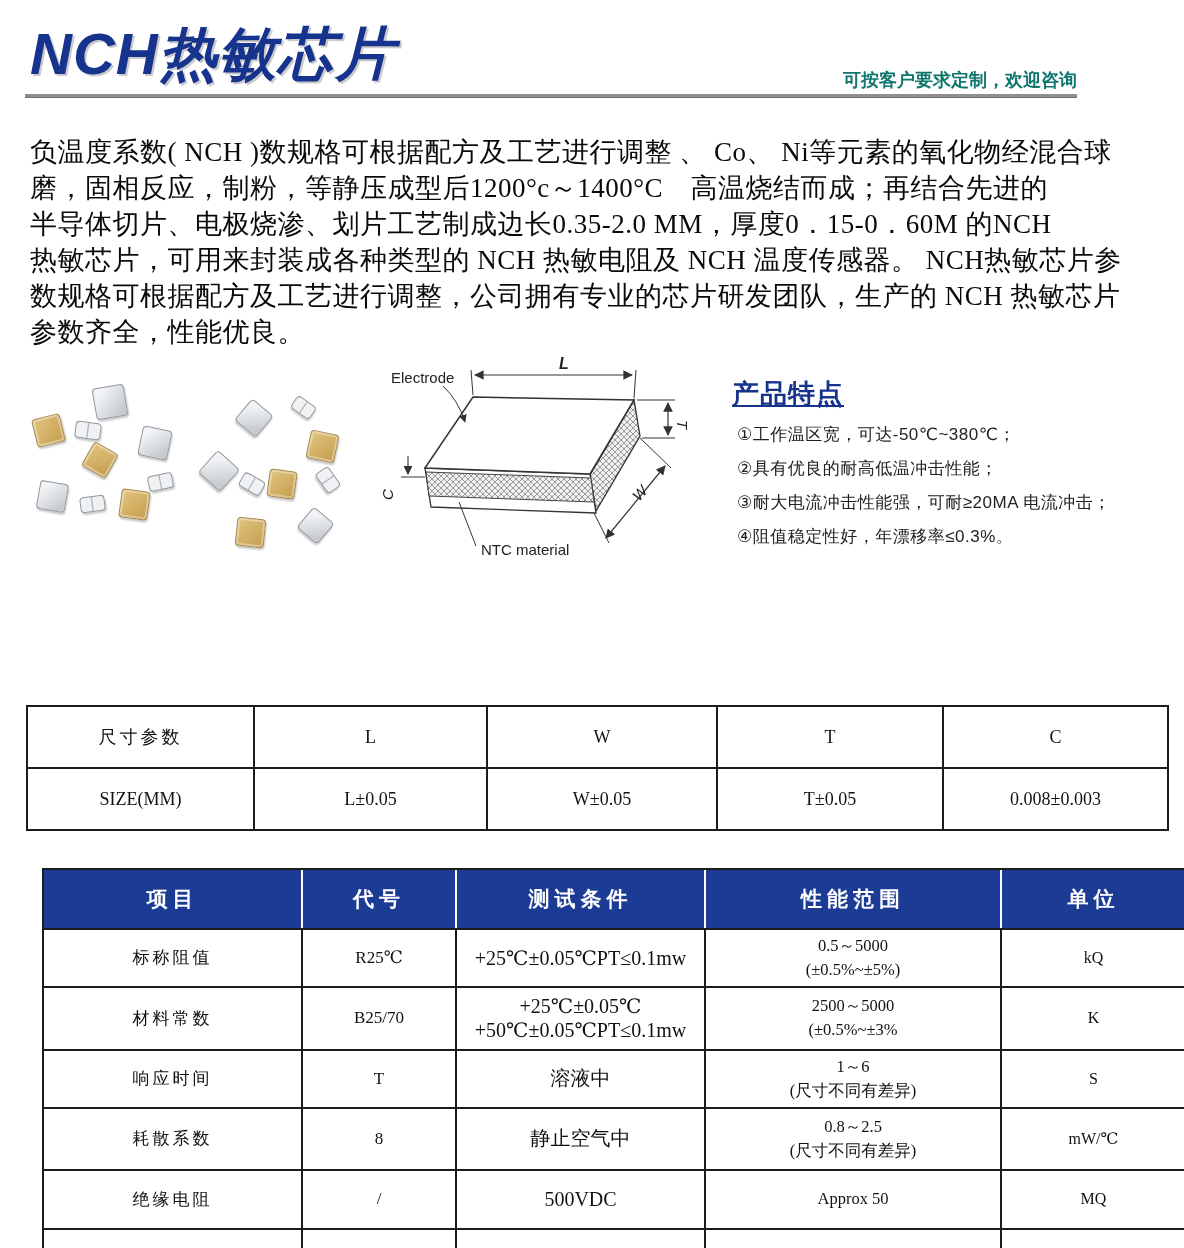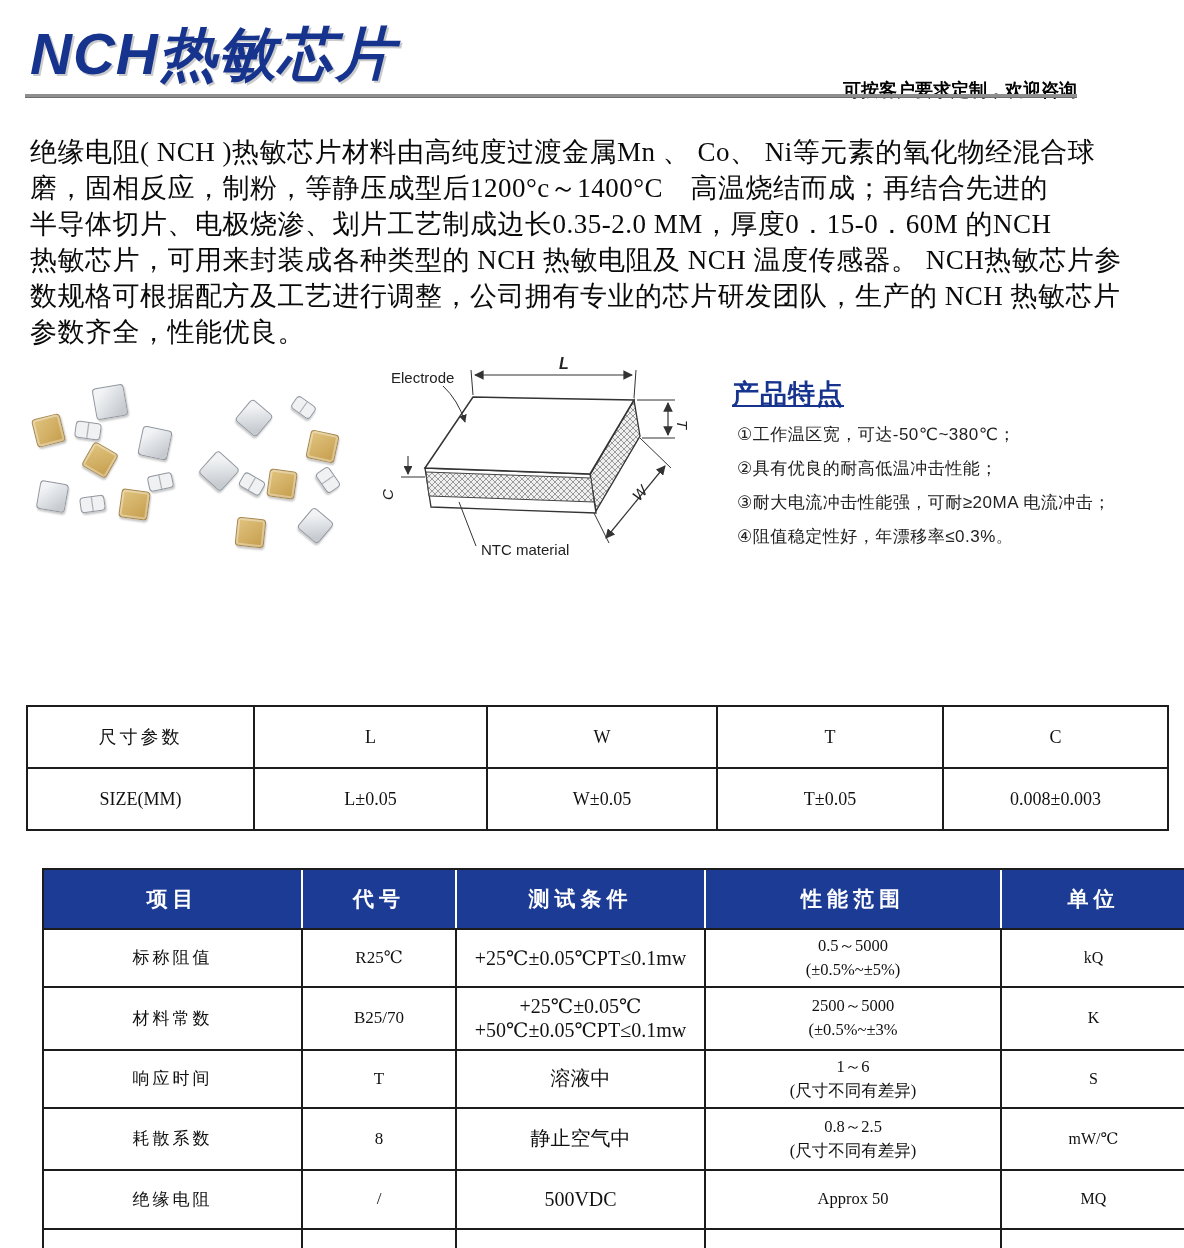--- a/index.html
+++ b/index.html
@@ -9,23 +9,23 @@
   }
   
   .page-title{
     position:absolute;left:30px;top:16px;margin:0;
     font-family:"Liberation Sans","DejaVu Sans",sans-serif;
     font-style:italic;font-weight:900;font-size:58px;letter-spacing:1px;
     color:#16338e;text-shadow:2px 2px 0 rgba(140,140,140,.45);
     white-space:nowrap;
   }
   .slogan{
-    position:absolute;top:78px;right:107px;margin:0;
+    position:absolute;top:68px;right:107px;margin:0;
     font-family:"Liberation Sans","DejaVu Sans",sans-serif;
-    font-weight:bold;font-size:18px;color:#000000;white-space:nowrap;
+    font-weight:bold;font-size:18px;color:#0f766e;white-space:nowrap;
   }
   .rule{
     position:absolute;left:25px;top:94px;width:1052px;height:3px;
     background:#8f8f8f;border-bottom:1px solid #6e6e6e;
   }
   
   .intro{position:absolute;left:30px;top:134px;width:1140px;}
   .intro-line{
     font-size:27px;line-height:36px;color:#0a0a0a;white-space:nowrap;
     letter-spacing:.5px;
@@ -69,21 +69,21 @@
   .r4 td{height:52px;} .r5 td{height:49px;} .r6 td{height:49px;}
 </style>
 </head>
 <body>
 
 <h1 class="page-title">NCH热敏芯片</h1>
 <p class="slogan">可按客户要求定制，欢迎咨询</p>
 <div class="rule"></div>
 
 <div class="intro">
-  <div class="intro-line">绝缘电阻( NCH )热敏芯片材料由高纯度过渡金属Mn 、 Co、 Ni等元素的氧化物经混合球</div>
+  <div class="intro-line">负温度系数( NCH )数规格可根据配方及工艺进行调整 、 Co、 Ni等元素的氧化物经混合球</div>
   <div class="intro-line">磨，固相反应，制粉，等静压成型后1200°c～1400°C　高温烧结而成；再结合先进的</div>
   <div class="intro-line">半导体切片、电极烧渗、划片工艺制成边长0.35-2.0 MM，厚度0．15-0．60M 的NCH</div>
   <div class="intro-line">热敏芯片，可用来封装成各种类型的 NCH 热敏电阻及 NCH 温度传感器。 NCH热敏芯片参</div>
   <div class="intro-line">数规格可根据配方及工艺进行调整，公司拥有专业的芯片研发团队，生产的 NCH 热敏芯片</div>
   <div class="intro-line">参数齐全，性能优良。</div>
 </div>
 
 <div class="chips-photo">
     <div class="chip chip-silver" style="left: 82px; top: 14px; width: 30px; height: 30px; transform: rotate(-10deg);"></div>
     <div class="chip chip-gold" style="left: 22px; top: 44px; width: 27px; height: 27px; transform: rotate(-14deg);"></div>

